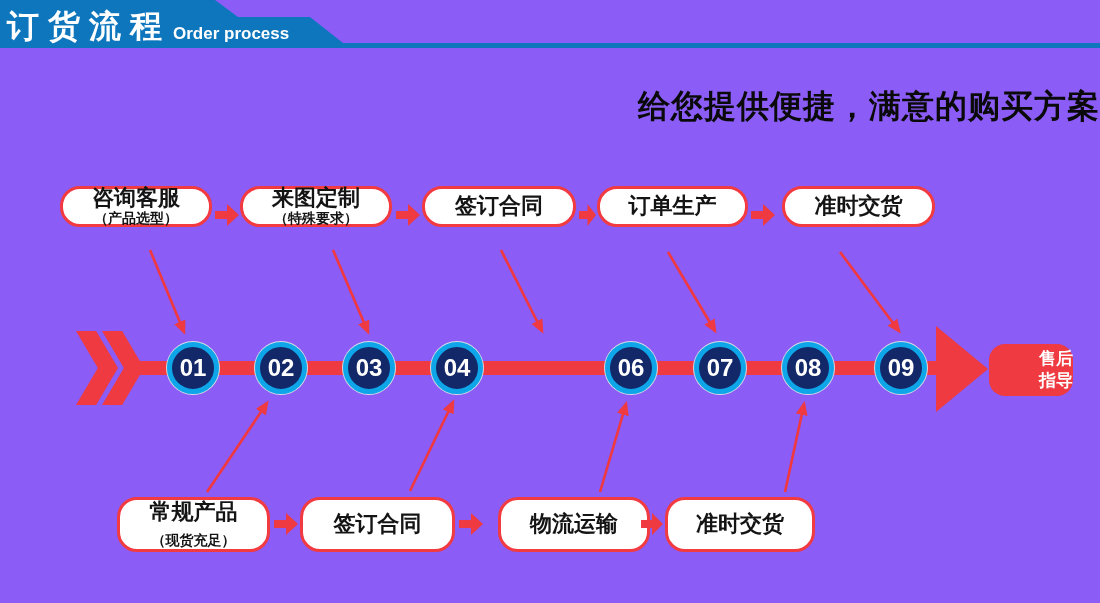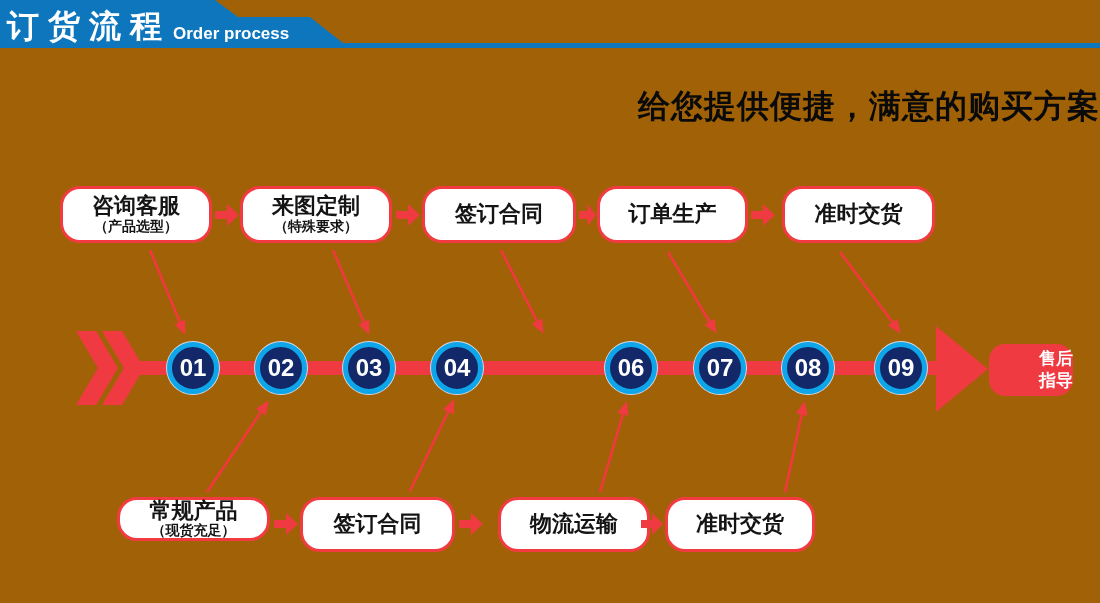--- a/index.html
+++ b/index.html
@@ -1,18 +1,18 @@
 <!DOCTYPE html>
 <html><head>
 <meta charset="utf-8">
 <style>
   * { margin:0; padding:0; box-sizing:border-box; }
   html,body { background:#ffffff; }
   body { font-family:"Liberation Sans","DejaVu Sans",sans-serif; }
-  #stage { position:relative; width:1100px; height:603px; background:#a16207; overflow:hidden; }
+  #stage { position:relative; width:1100px; height:603px; background:#8b5cf6; overflow:hidden; }
 
   
   .banner {
     position:absolute; left:0; top:0; width:1100px; height:48px; background:#0d76bd;
     clip-path:polygon(0 0, 215px 0, 238px 17px, 310px 17px, 343px 43px, 1100px 43px, 1100px 48px, 0 48px);
   }
   .banner-cn {
     position:absolute; left:7px; top:5px; color:#ffffff; font-size:32px; font-weight:bold;
     letter-spacing:9px; white-space:nowrap;
   }
@@ -21,21 +21,21 @@
   }
 
   
   .main-title {
     position:absolute; left:0; top:85px; width:1100px; text-align:right;
     font-size:32px; font-weight:bold; color:#0a0a0a; letter-spacing:1px;
   }
 
   
   .pbox {
-    position:absolute; height:57px; background:#ffffff;
+    position:absolute; height:41px; background:#ffffff;
     border:3px solid #f13b41; border-radius:20px;
     display:flex; flex-direction:column; align-items:center; justify-content:center;
     line-height:1.12; text-align:center;
   }
   .pbox .t { font-size:22px; font-weight:bold; color:#141414; }
   .pbox .s { font-size:14px; font-weight:bold; color:#141414; }
   .pbox .s:empty { display:none; }
 
   
   .mini-arrow { position:absolute; height:22px; display:block; }
@@ -142,21 +142,21 @@
   <div class="step" style="left:694px;">07</div>
   <div class="step" style="left:782px;">08</div>
   <div class="step" style="left:875px;">09</div>
 
   <div class="big-arrow"></div>
   <div class="end-badge">
     <span>售后</span>
     <span>指导</span>
   </div>
 
-  <div class="pbox" style="left:117px; top:497px; width:153px; height:44px;">
+  <div class="pbox" style="left:117px; top:497px; width:153px; height:55px;justify-content:space-between;">
     <span class="t">常规产品</span>
     <span class="s">（现货充足）</span>
   </div>
   <div class="pbox" style="left:300px; top:497px; width:155px; height:55px;">
     <span class="t">签订合同</span>
 
   </div>
   <div class="pbox" style="left:498px; top:497px; width:152px; height:55px;">
     <span class="t">物流运输</span>
 

